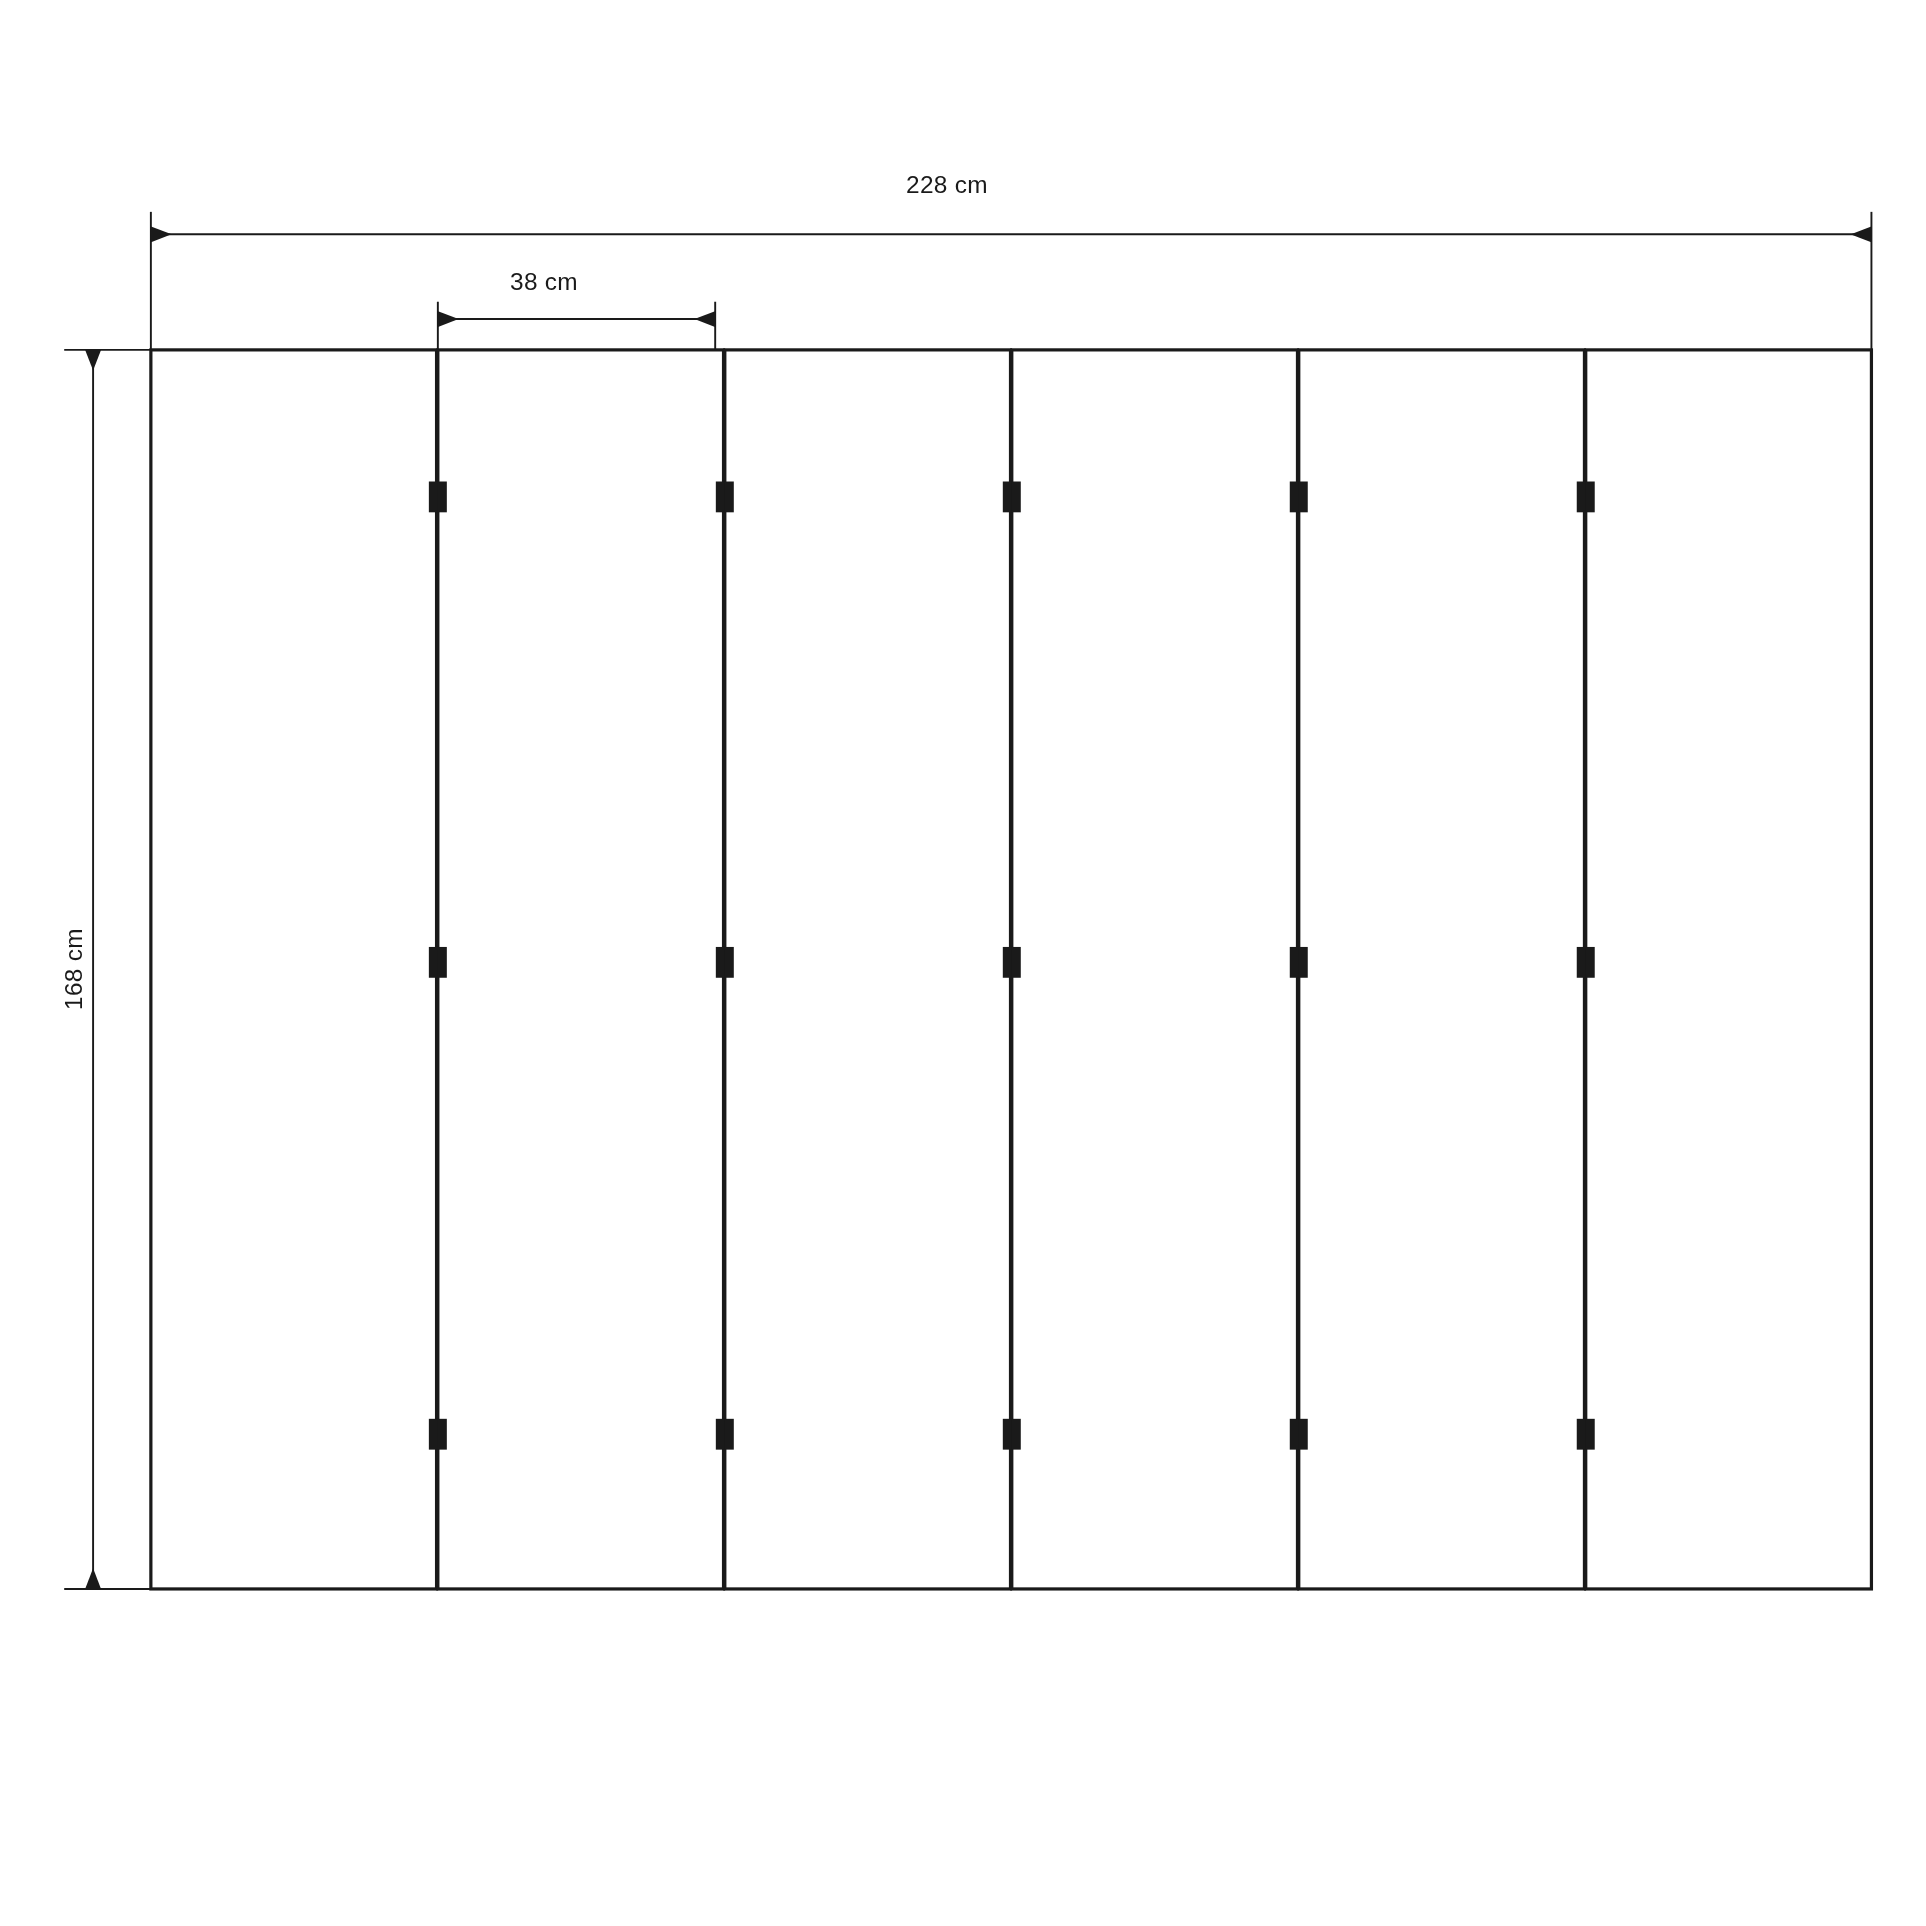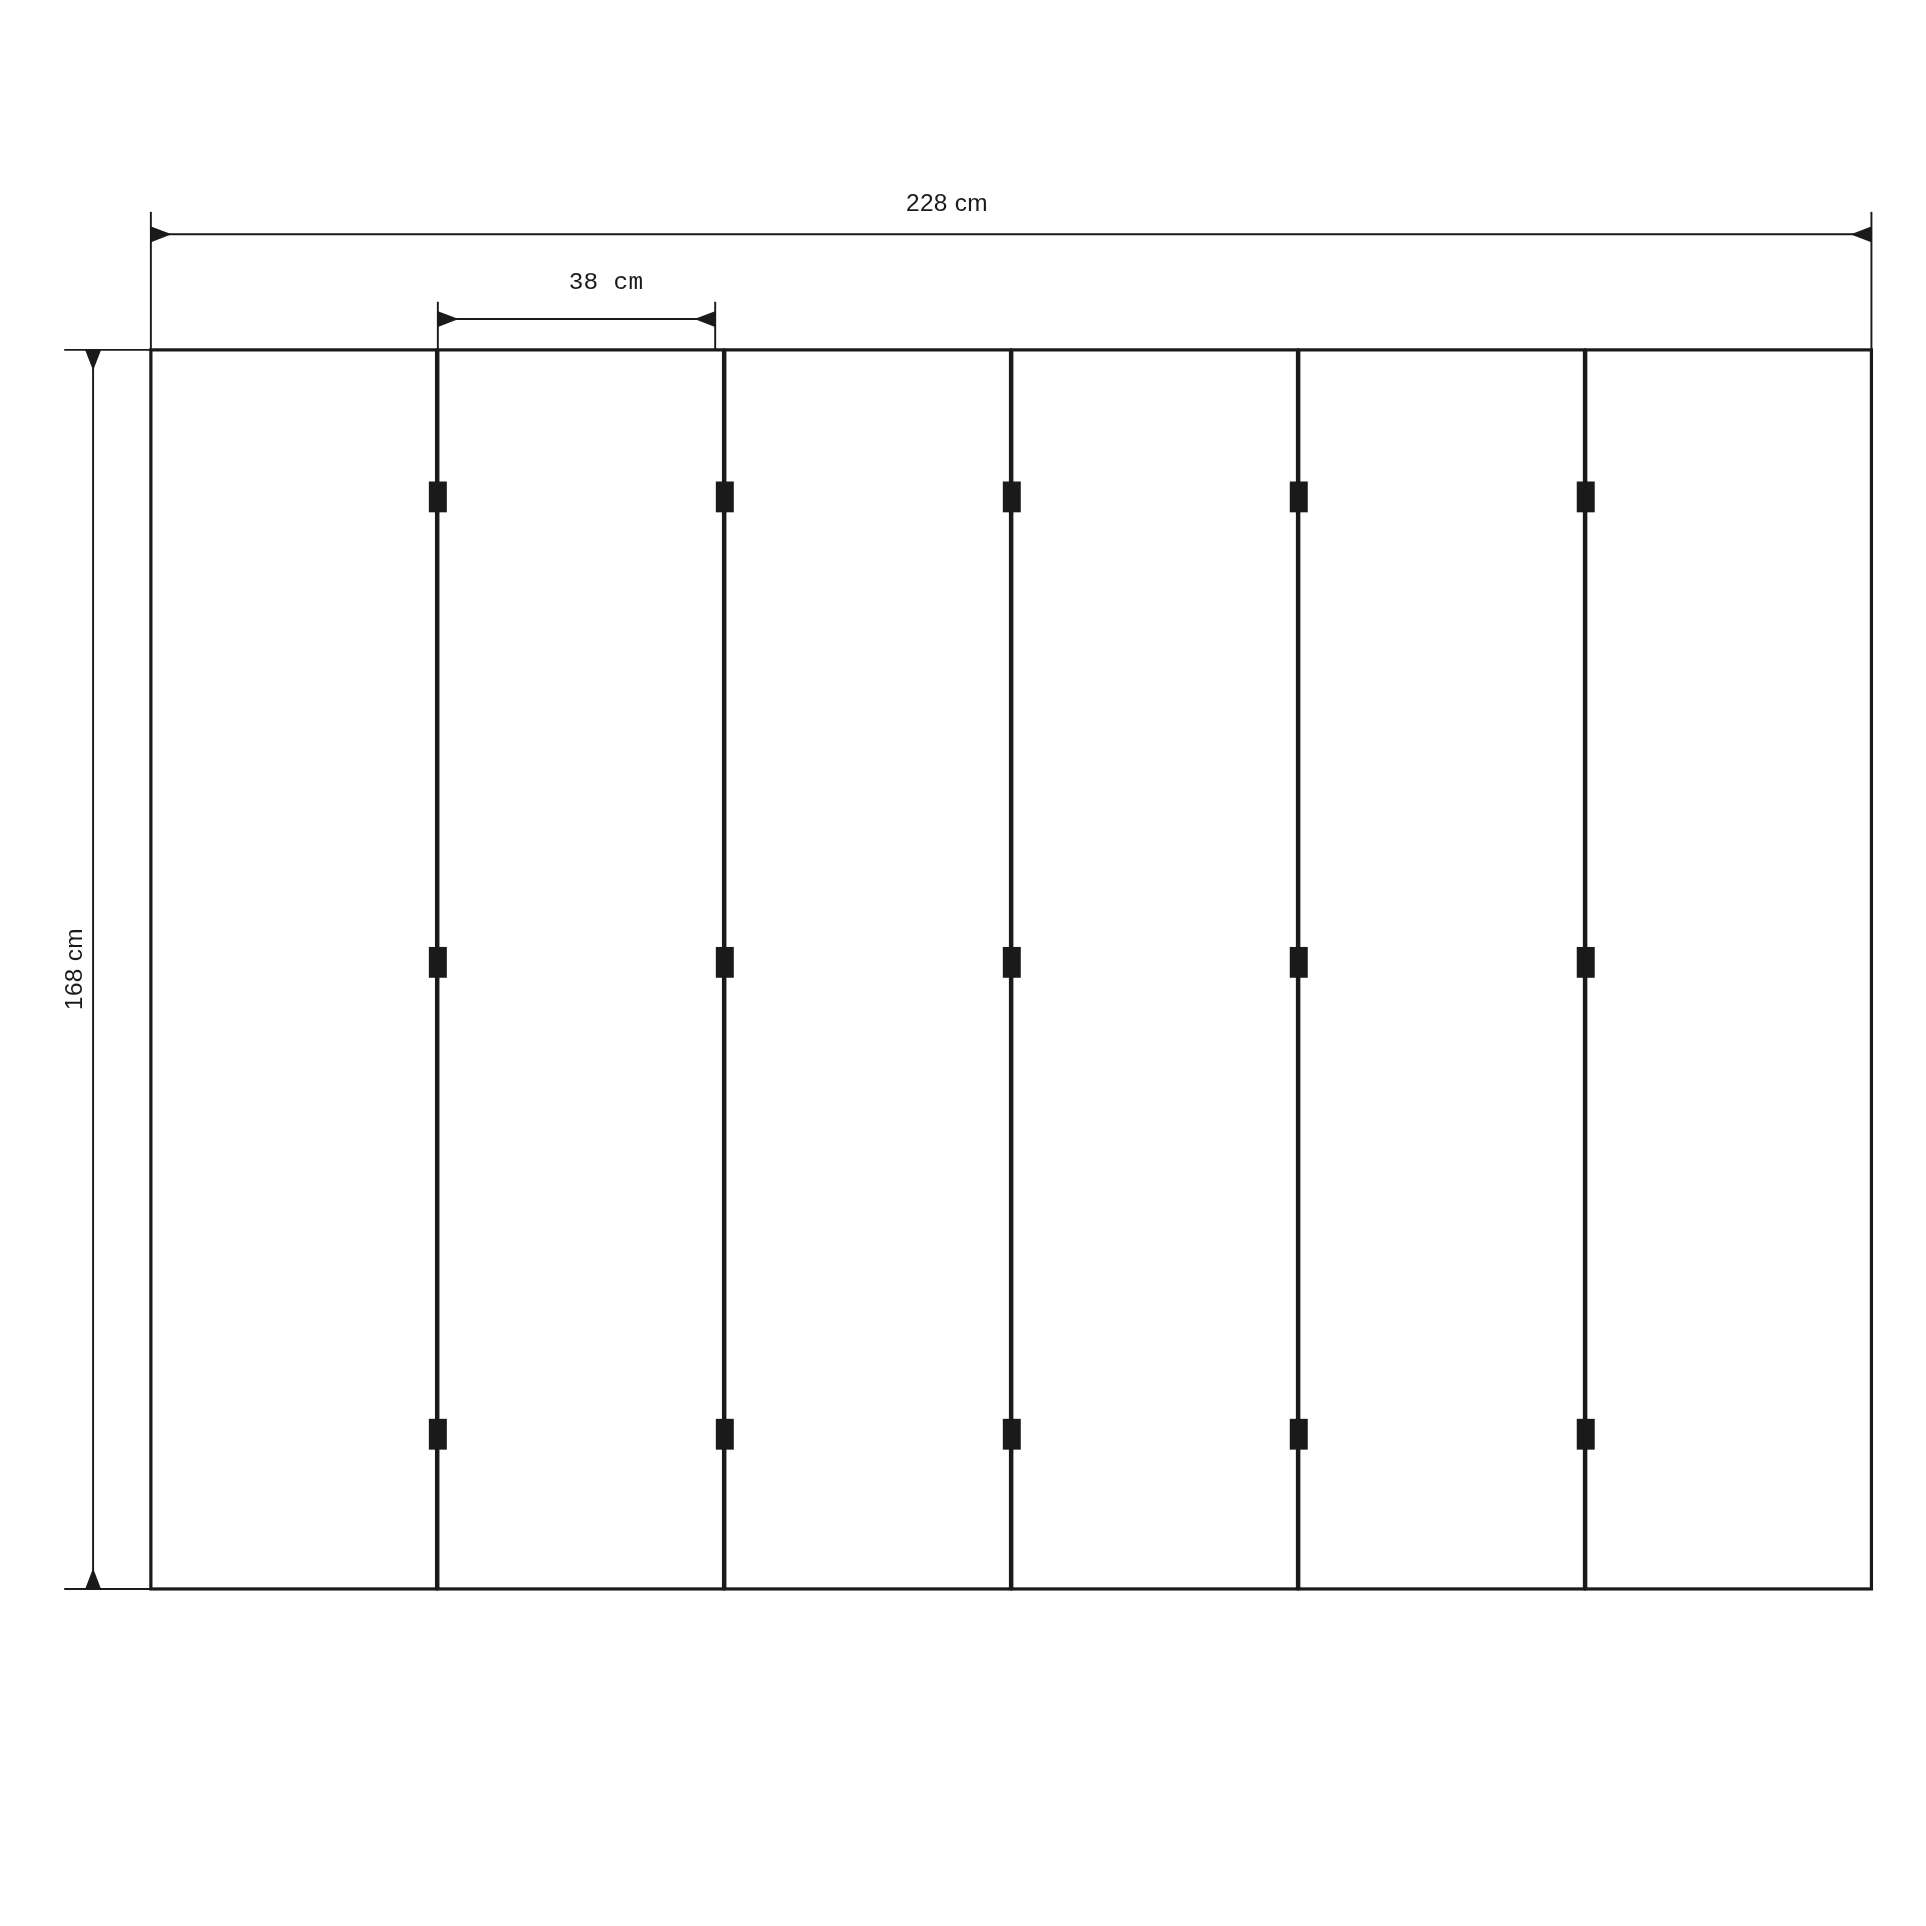--- a/index.html
+++ b/index.html
@@ -21,28 +21,27 @@
   }
   .dim-label {
     position: absolute;
     font-size: 24.4px;
     letter-spacing: 0.3px;
     color: #1a1a1a;
     white-space: nowrap;
   }
   #width-total-label {
     left: 947px;
-    top: 203px;
+    top: 185px;
     transform: translate(-50%, -50%);
   }
   #width-panel-label {
-    left: 606px;
+    left: 544px;
     top: 282px;
     transform: translate(-50%, -50%);
-    font-family: Liberation Mono, monospace;
   }
   #height-label {
     left: 74px;
     top: 969px;
     transform: translate(-50%, -50%) rotate(-90deg);
     transform-origin: center center;
   }
   svg#diagram {
     position: absolute;
     left: 0;

